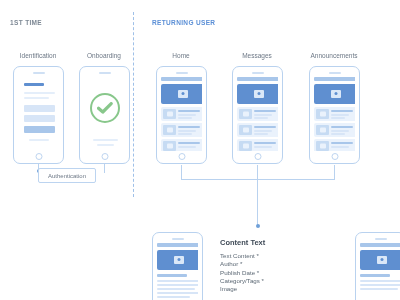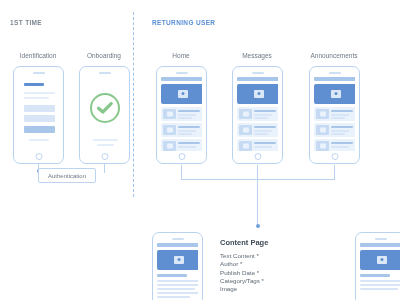--- a/index.html
+++ b/index.html
@@ -282,21 +282,21 @@
         <span class="ph-icon"></span>
       </div>
       <div class="bar mid" style="position:absolute;left:0px;top:31px;width:30px;height:2.5px;"></div>
       <div class="bar" style="position:absolute;left:0px;top:37px;width:43px;height:1.8px;"></div>
       <div class="bar" style="position:absolute;left:0px;top:41px;width:43px;height:1.8px;"></div>
       <div class="bar" style="position:absolute;left:0px;top:45px;width:38px;height:1.8px;"></div>
     </div>
 
   </div>
 
-  <div class="content-title" style="left:220px;top:238px;">Content Page</div>
+  <div class="content-title" style="left:220px;top:238px;">Content Text</div>
 
   <div class="content-list" style="left:220px;top:252px;">
     <div>Text Content *</div>
     <div>Author *</div>
     <div>Publish Date *</div>
     <div>Category/Tags *</div>
     <div>Image</div>
   </div>
 
 </div>

